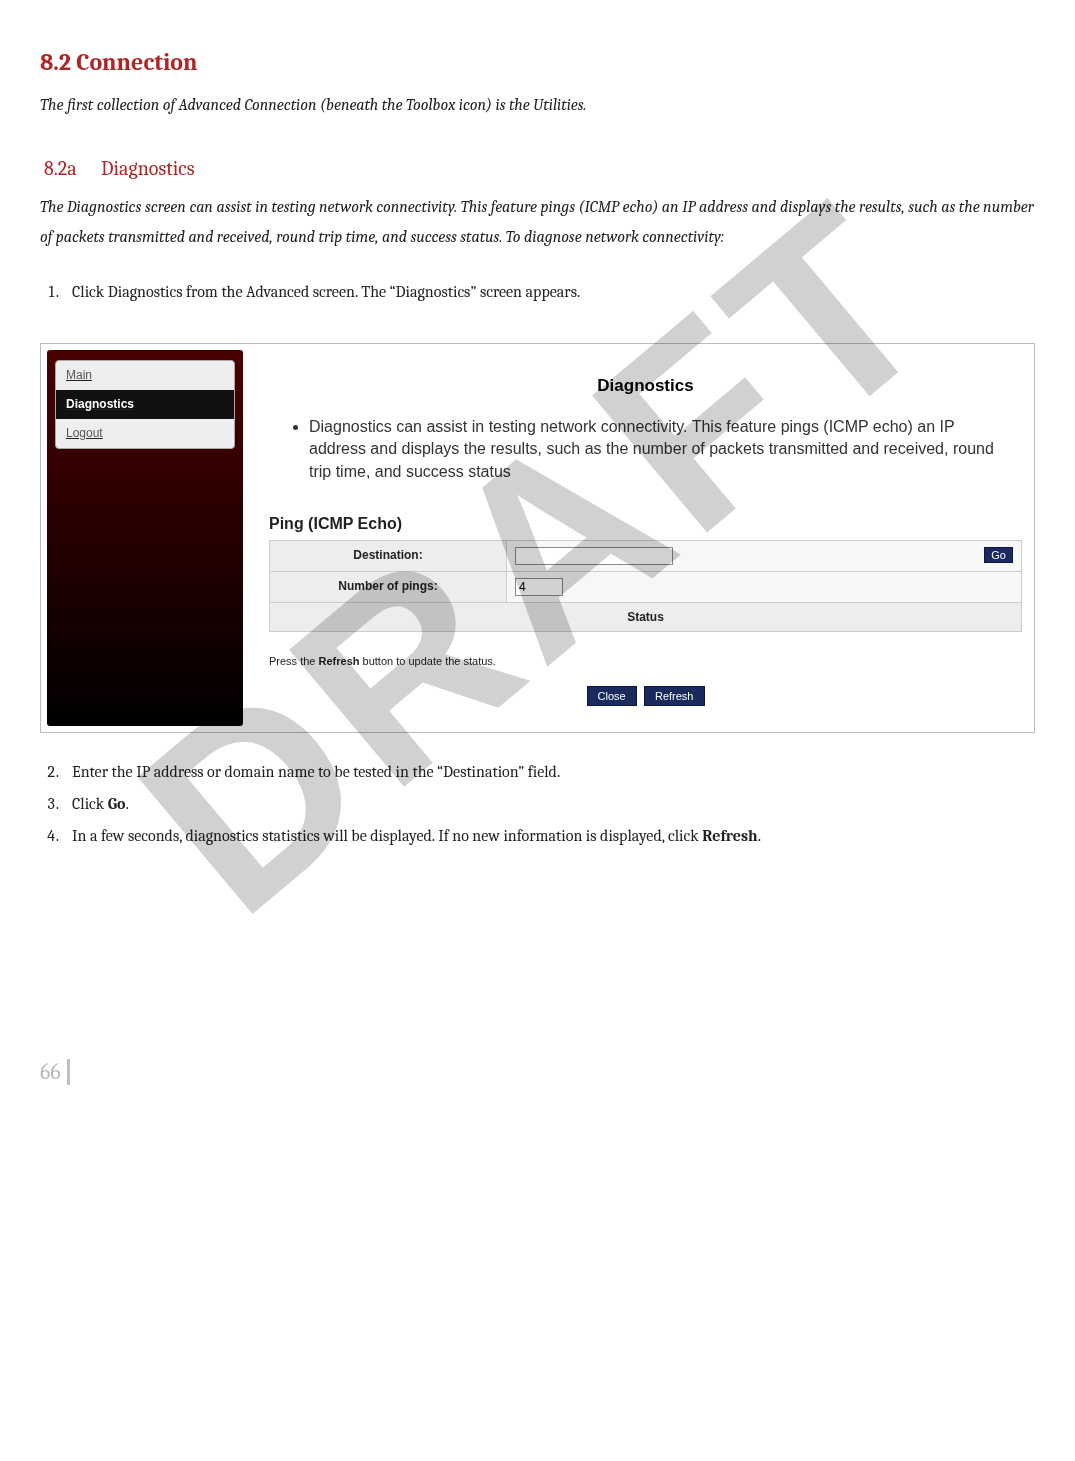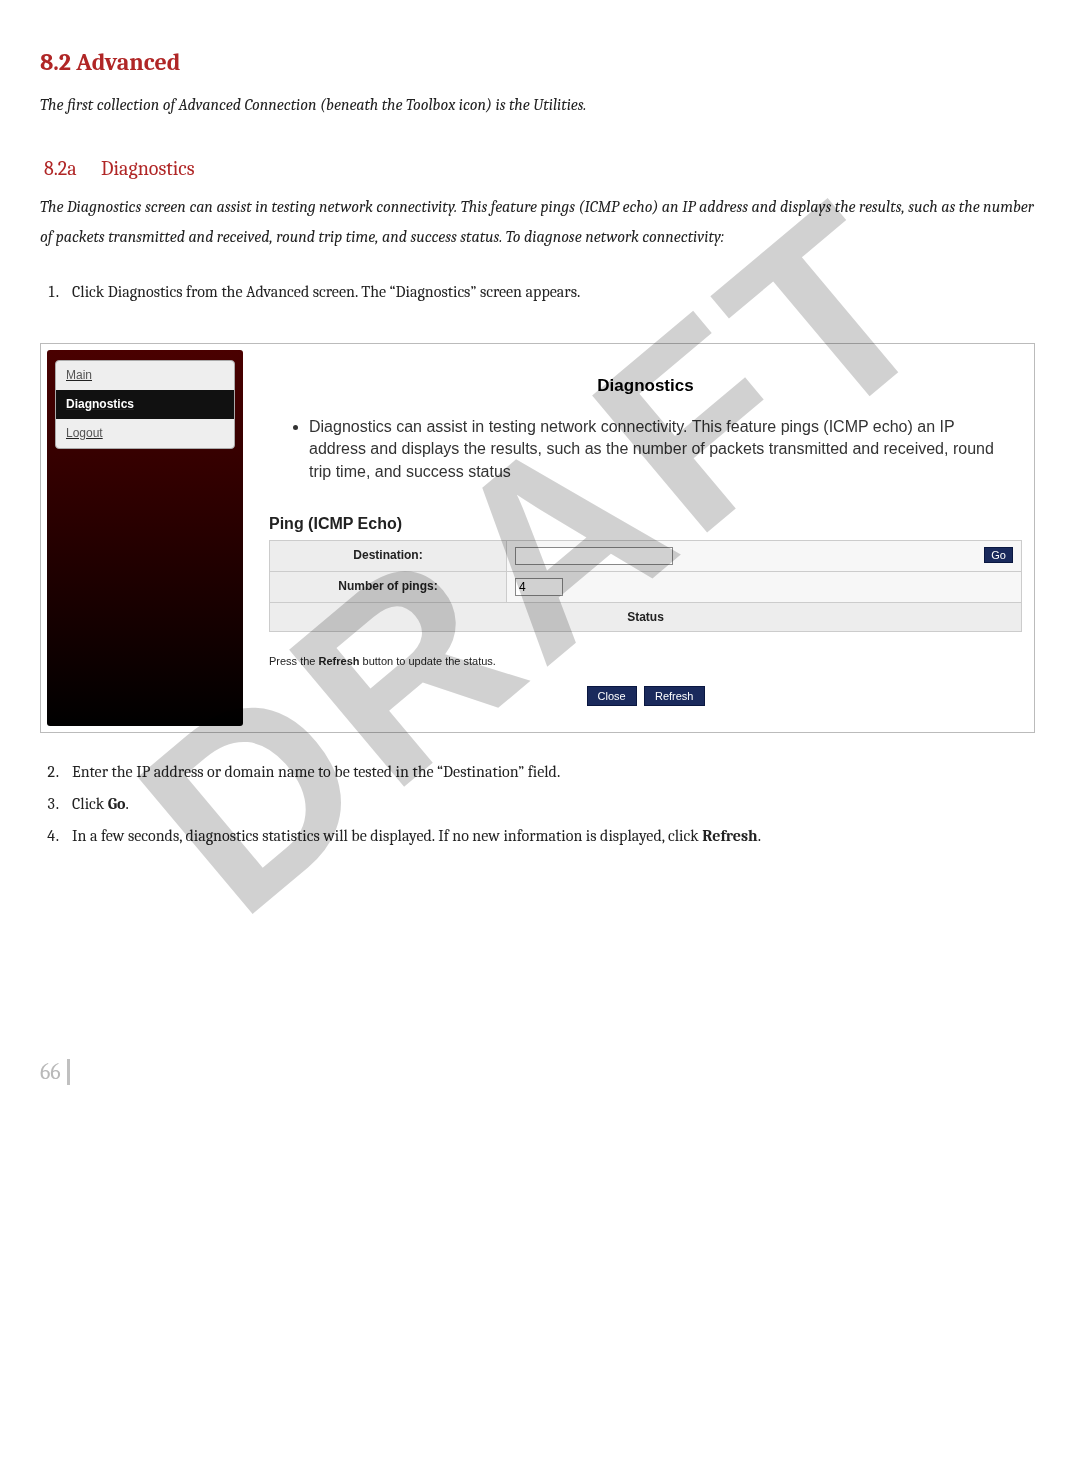--- a/index.html
+++ b/index.html
@@ -170,21 +170,21 @@
     margin-left: 6px;
   }
 </style>
 </head>
 <body>
 
 <div class="watermark">DRAFT</div>
 
 <h2 class="sec">
   <span class="num">8.2</span>
-  <span>Advanced</span>
+  <span>Connection</span>
 </h2>
 <p class="body">The first collection of Advanced Connection (beneath the Toolbox icon) is the Utilities.</p>
 
 <h3 class="sub">
   <span class="num">8.2a</span>
   <span>Diagnostics</span>
 </h3>
 <p class="body">The Diagnostics screen can assist in testing network connectivity. This feature pings (ICMP echo) an IP address and displays the results, such as the number of packets transmitted and received, round trip time, and success status. To diagnose network connectivity:</p>
 
 <ol class="steps">

